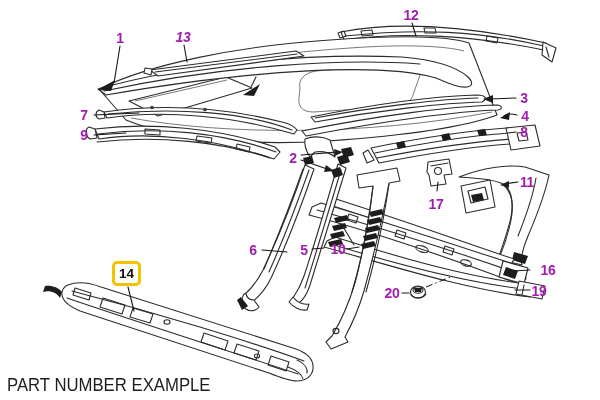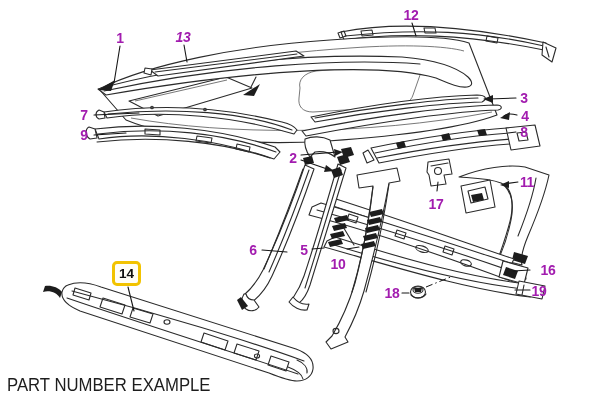--- a/index.html
+++ b/index.html
@@ -230,28 +230,28 @@
 
   <div class="callout" style="left:120px;top:38px;">1</div>
   <div class="callout" style="left:293px;top:158px;">2</div>
   <div class="callout" style="left:524px;top:98px;">3</div>
   <div class="callout" style="left:525px;top:116px;">4</div>
   <div class="callout" style="left:304px;top:250px;">5</div>
   <div class="callout" style="left:253px;top:250px;">6</div>
   <div class="callout" style="left:84px;top:115px;">7</div>
   <div class="callout" style="left:524px;top:132px;">8</div>
   <div class="callout" style="left:84px;top:135px;">9</div>
-  <div class="callout" style="left:338px;top:249px;margin-top:15px;">10</div>
+  <div class="callout" style="left:338px;top:249px;">10</div>
   <div class="callout" style="left:527px;top:182px;">11</div>
   <div class="callout" style="left:411px;top:15px;">12</div>
   <div class="callout" style="left:183px;top:37px;font-style:italic;">13</div>
   <div class="callout" style="left:539px;top:291px;">19</div>
   <div class="callout" style="left:548px;top:270px;">16</div>
   <div class="callout" style="left:436px;top:204px;">17</div>
-  <div class="callout" style="left:392px;top:293px;">18</div>
+  <div class="callout" style="left:392px;top:293px;">20</div>
 
   <div class="highlight-box">
     <span>14</span>
   </div>
 
   <div class="caption">PART NUMBER EXAMPLE</div>
 
 </div>
 
 </body></html>

